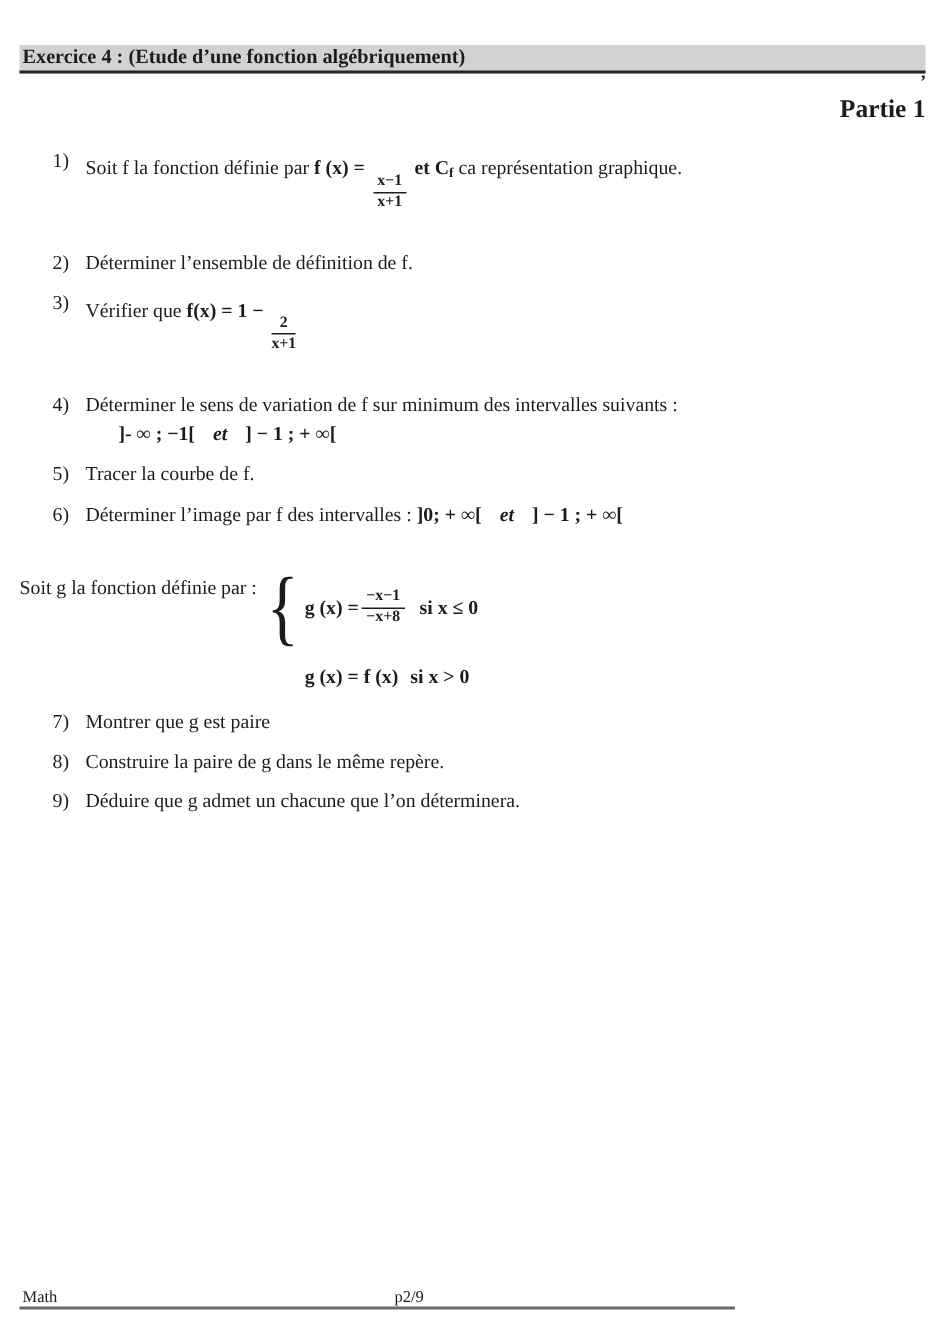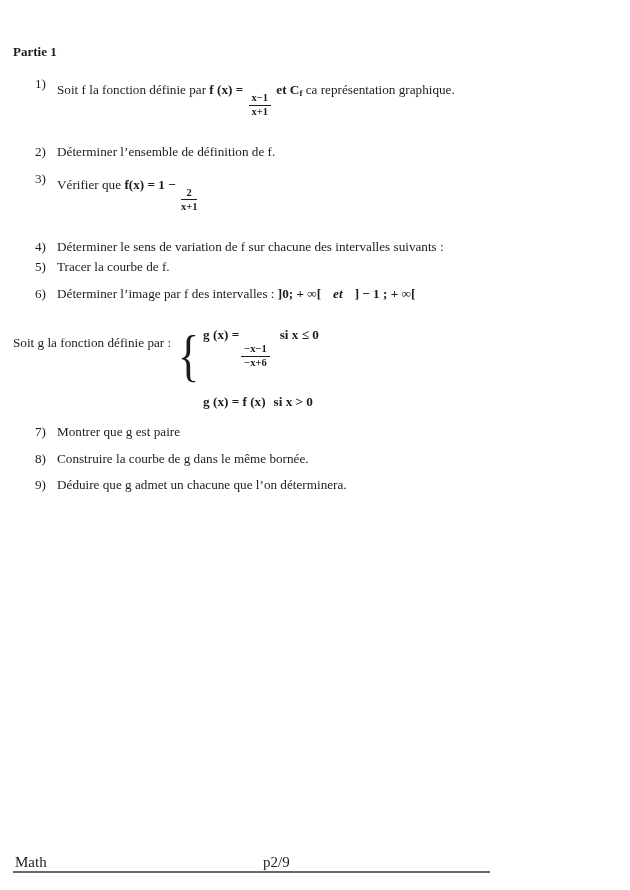--- a/index.html
+++ b/index.html
@@ -30,21 +30,21 @@
   .title-text {
     font-weight: bold;
     font-size: 13.5px;
     white-space: nowrap;
   }
   .title-mark {
     position: absolute; right: 0; bottom: -9px;
     font-size: 12px; font-weight: bold;
   }
   
-  .partie { font-weight: bold; font-size: 13px; margin-top: 14px; }
+  .partie { font-weight: bold; font-size: 17px; margin-top: 14px; text-align: right; }
   
   .items { margin-top: 16px; }
   .item {
     display: flex;
     font-size: 13.2px;
     line-height: 1.25;
     margin-bottom: 10px;
   }
   .item .no { flex: none; width: 22px; margin-left: 22px; }
   .item .content { flex: 1; }
@@ -67,39 +67,43 @@
   
   .gdef { display: flex; align-items: flex-start; margin-top: 12px; font-size: 13.2px; }
   .gdef-intro { padding-top: 11px; white-space: nowrap; }
   .brace {
     font-size: 56px; line-height: 64px;
     font-weight: 400;
     margin: 0 1px 0 4px;
     transform: scaleX(0.8);
   }
   .cases { display: flex; flex-direction: column; gap: 9px; padding-top: 3px; }
-  .case { display: flex; align-items: flex-start; white-space: nowrap; }
+  .case { display: flex; align-items: center; white-space: nowrap; }
   .case .cond { margin-left: 8px; }
   
   .footer { margin-top: auto; padding-bottom: 17px; }
   .footer-line {
     position: relative;
     width: 477px;
     border-bottom: 2.5px solid #696969;
-    font-size: 15px;
+    font-size: 11px;
     height: 17px;
   }
   .footer-subject { position: absolute; left: 2px; bottom: 0; }
   .footer-pageno { position: absolute; left: 250px; bottom: 0; }
 </style>
 </head>
 <body>
 
 <div class="page">
 
+  <div class="title-bar">
+    <span class="title-text">Exercice 4 : (Etude d’une fonction algébriquement)</span>
+    <span class="title-mark">,</span>
+  </div>
 
   <div class="partie">Partie 1</div>
 
   <div class="items">
 
     <div class="item">
       <span class="no">1)</span>
       <span class="content">
         <span>Soit f la fonction définie par</span>
         <span class="math">f (x) =</span>
@@ -124,21 +128,24 @@
         <span class="math">f(x) = 1 −</span>
         <span class="frac">
             <span class="fnum">2</span>
             <span class="fden">x+1</span>
           </span>
       </span>
     </div>
 
     <div class="item" style="margin-bottom:4px;">
       <span class="no">4)</span>
-      <span class="content">Déterminer  le sens de variation de f sur chacune des intervalles suivants :</span>
+      <span class="content">Déterminer  le sens de variation de f sur minimum des intervalles suivants :</span>
+    </div>
+    <div class="subline">
+      <span class="interval">]- ∞ ; −1[</span><span class="et">et</span><span class="interval">] − 1 ; + ∞[</span>
     </div>
 
     <div class="item">
       <span class="no">5)</span>
       <span class="content">Tracer la courbe de f.</span>
     </div>
 
     <div class="item">
       <span class="no">6)</span>
       <span class="content">
@@ -151,39 +158,39 @@
 
 
   <div class="gdef">
     <span class="gdef-intro">Soit g la fonction définie par :</span>
     <span class="brace">{</span>
     <span class="cases">
       <span class="case">
         <span class="math">g (x) =</span>
         <span class="frac">
             <span class="fnum">−x−1</span>
-            <span class="fden">−x+6</span>
+            <span class="fden">−x+8</span>
           </span>
         <span class="math cond">si x ≤ 0</span>
       </span>
       <span class="case">
         <span class="math">g (x) = f (x)</span>
         <span class="math cond">si x &gt; 0</span>
       </span>
     </span>
   </div>
 
   <div class="items" style="margin-top:14px;">
     <div class="item">
       <span class="no">7)</span>
       <span class="content">Montrer que g est paire</span>
     </div>
     <div class="item">
       <span class="no">8)</span>
-      <span class="content">Construire la courbe de g dans le même bornée.</span>
+      <span class="content">Construire la paire de g dans le même repère.</span>
     </div>
     <div class="item">
       <span class="no">9)</span>
       <span class="content">Déduire que g admet un chacune que l’on déterminera.</span>
     </div>
   </div>
 
   <div class="footer">
     <div class="footer-line">
       <span class="footer-subject">Math</span>

